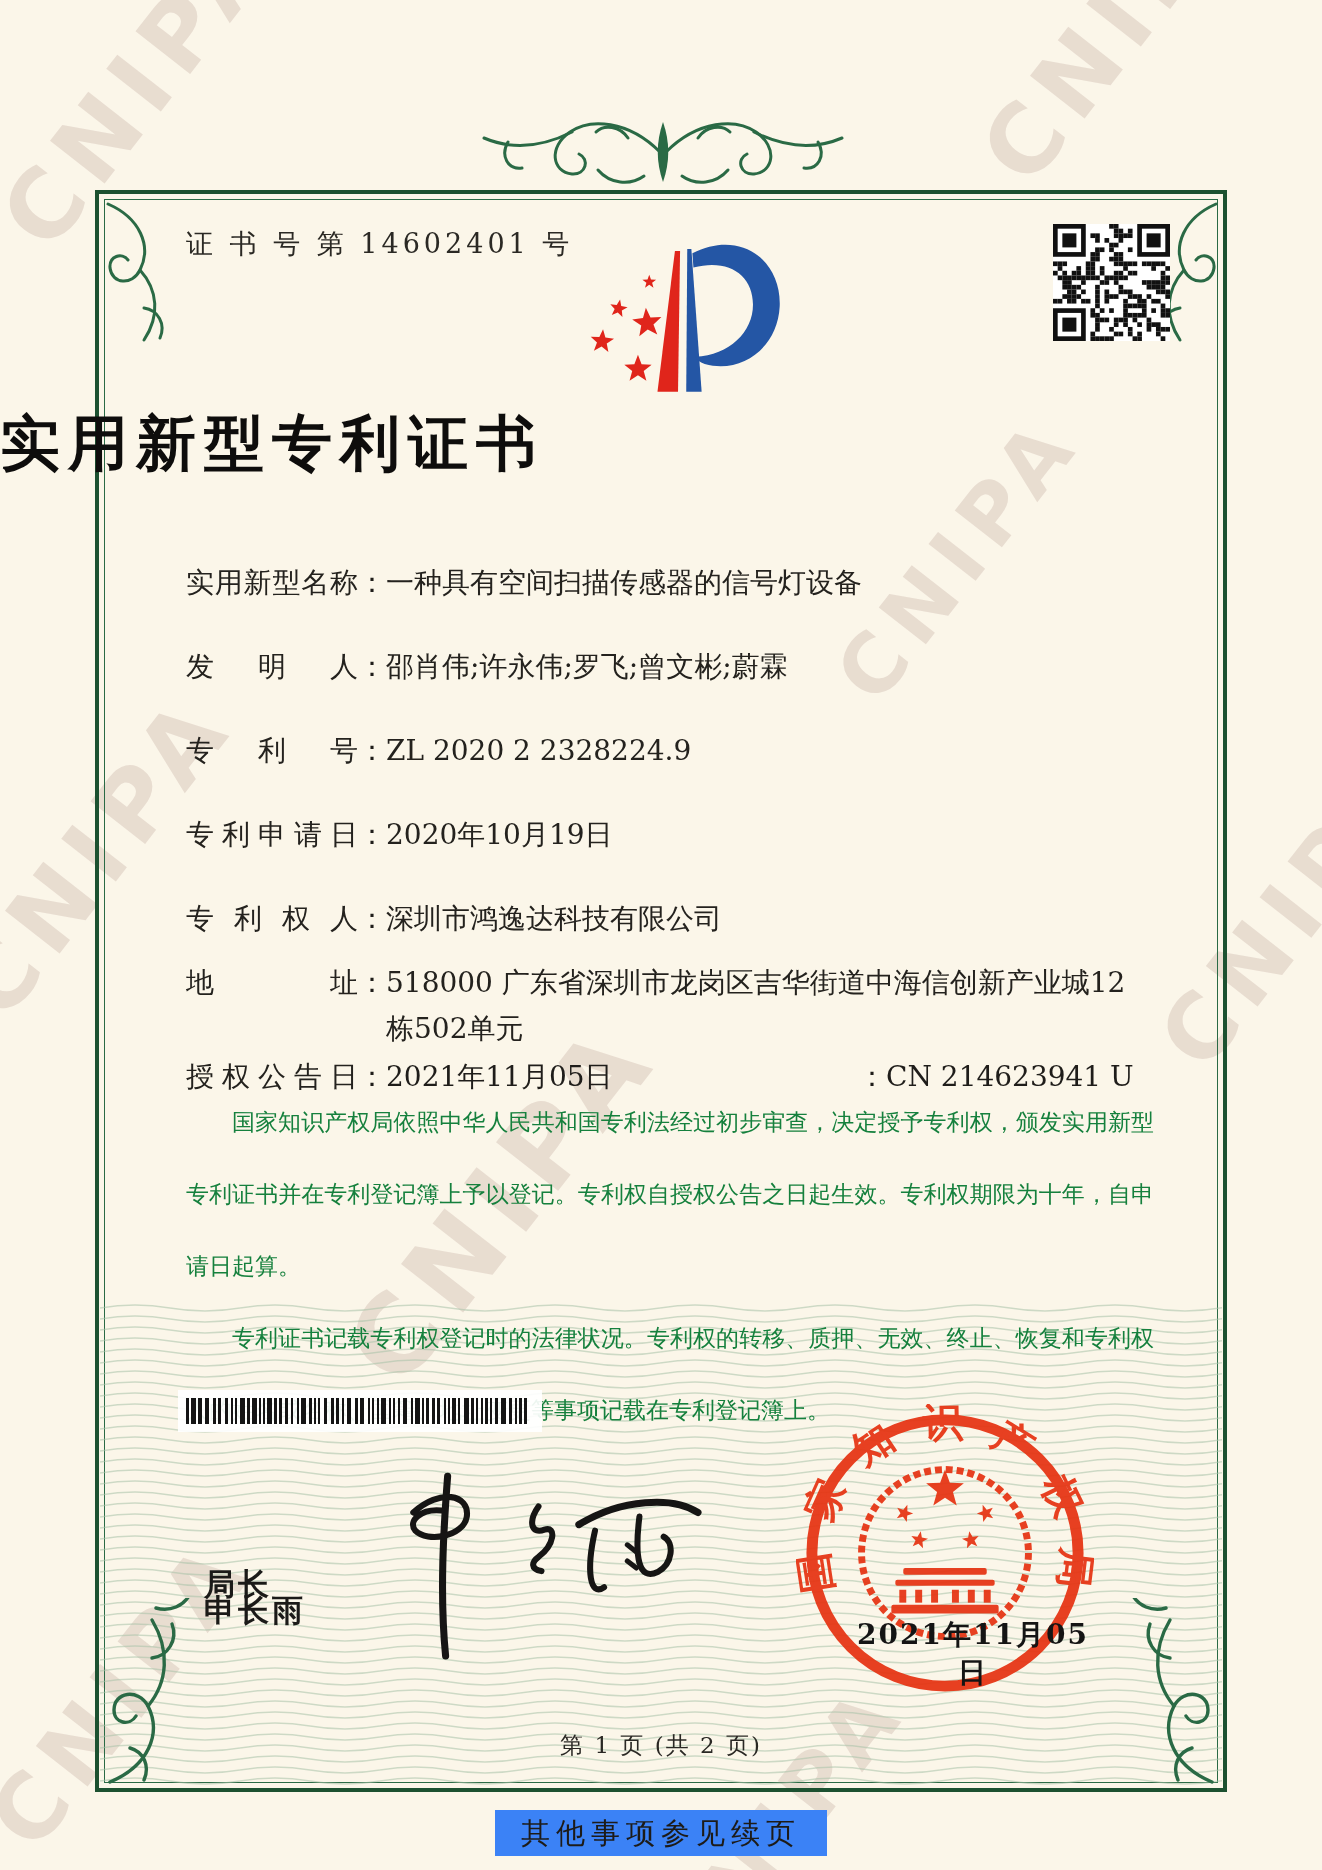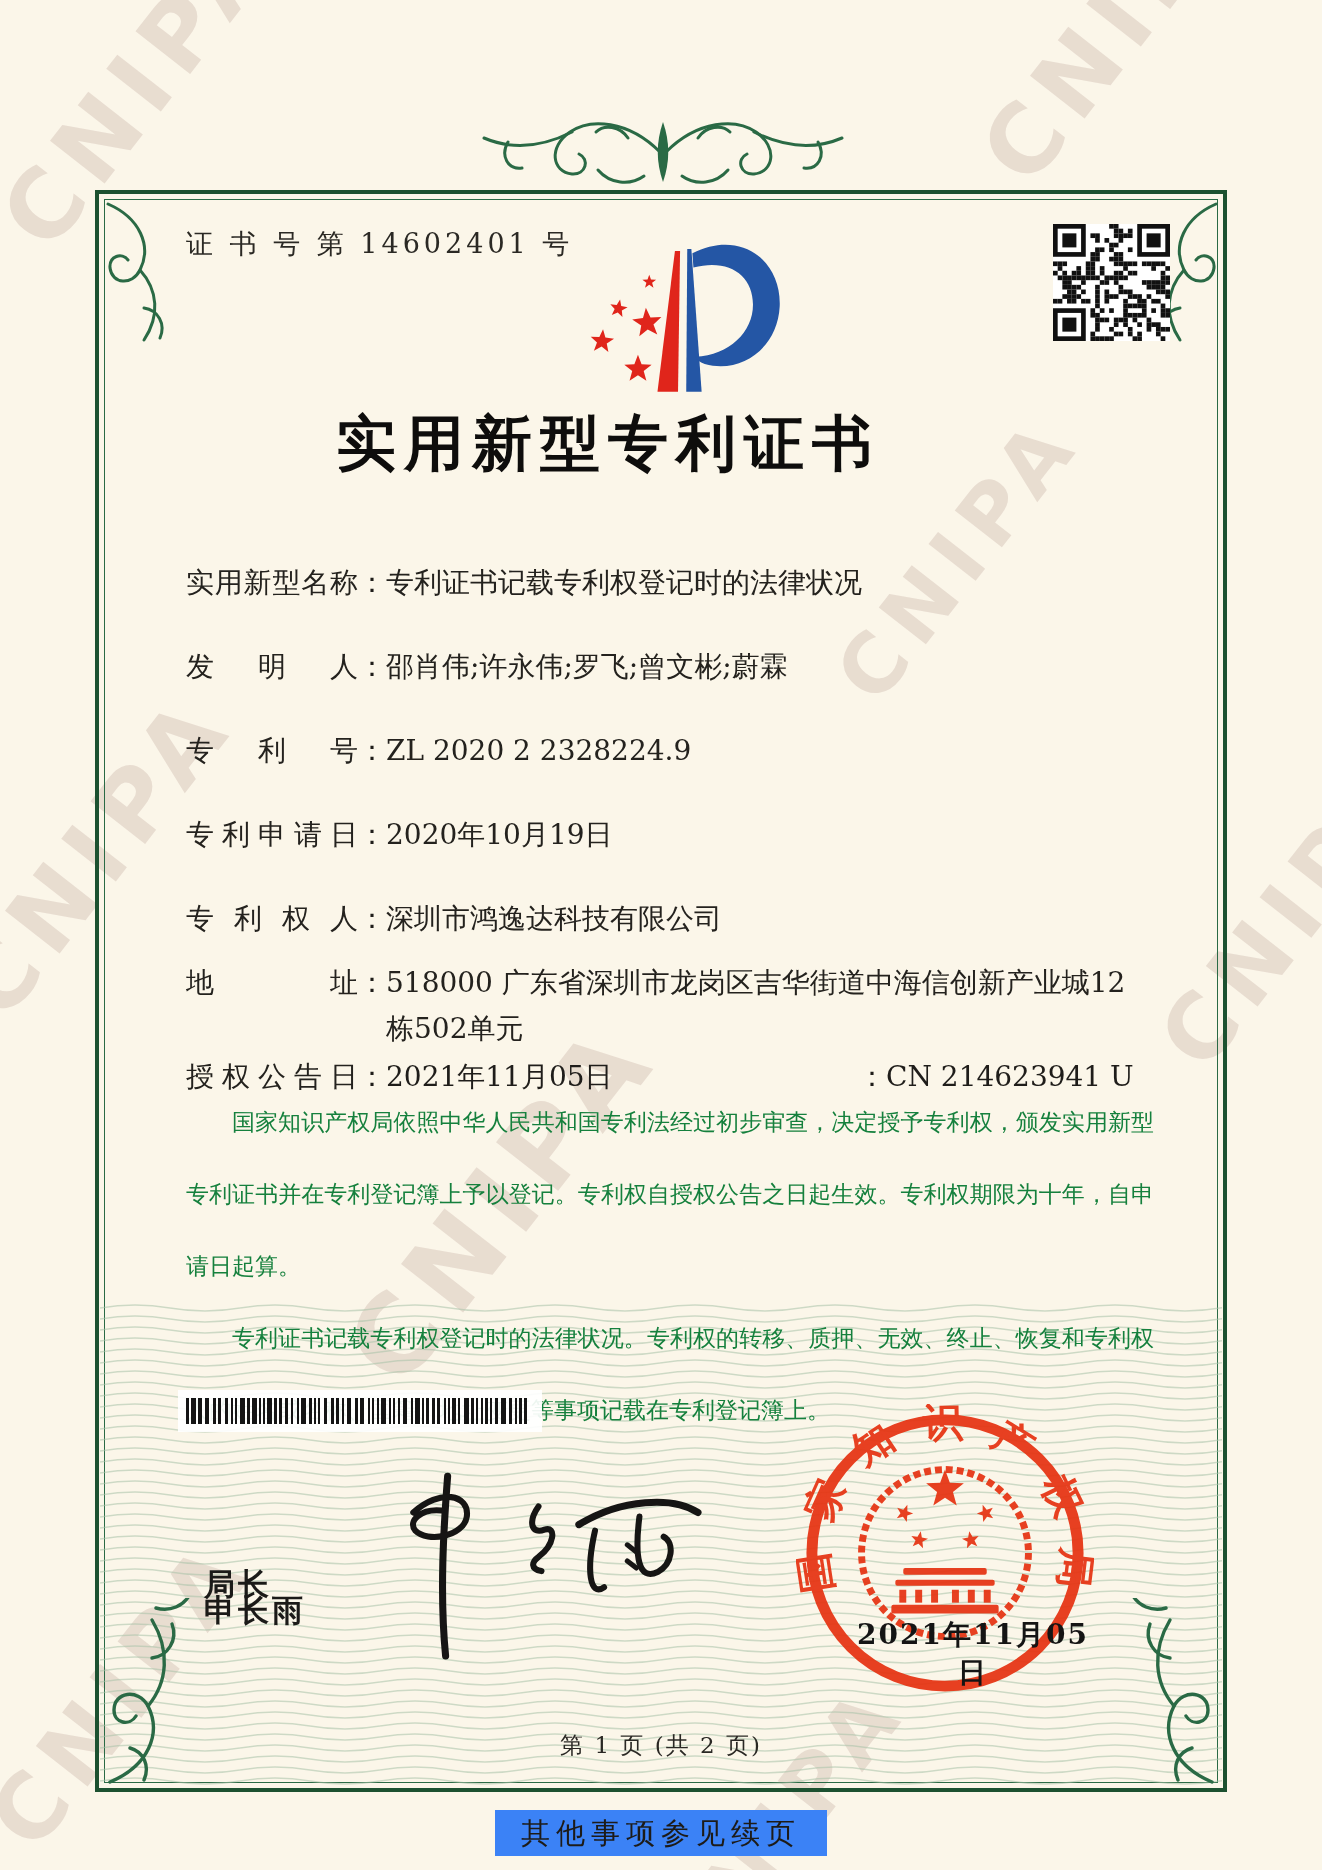--- a/index.html
+++ b/index.html
@@ -21,21 +21,21 @@
     position:absolute;left:95px;top:190px;width:1132px;height:1602px;
     border:4px solid #1c5130;box-sizing:border-box;
   }
   .frame-inner{
     position:absolute;left:5px;top:5px;right:5px;bottom:5px;
     border:1px solid #2a6a45;
   }
   
   .cert-no{position:absolute;left:186px;top:226px;font-size:27px;letter-spacing:4px;color:#2b2924;}
   .title{
-    position:absolute;left:0;top:404px;width:1216px;text-align:center;
+    position:absolute;left:0;top:404px;width:1216px;
     font-size:60px;font-weight:700;letter-spacing:8px;color:#0e0d0c;
   }
   .row{position:absolute;left:186px;width:966px;display:flex;font-size:28px;line-height:46px;}
   .flabel{
     display:inline-block;width:172px;text-align:justify;text-align-last:justify;
     flex:0 0 172px;color:#24221e;
   }
   .fcolon{flex:0 0 auto;}
   .fvalue{flex:1;color:#24221e;}
   .grant-right{position:absolute;left:672px;top:0;display:flex;font-size:28px;}
@@ -368,21 +368,21 @@
             <rect x="4.6" y="87.39999999999999" width="23" height="23" fill="#fff"></rect>
             <rect x="9.2" y="92" width="13.799999999999999" height="13.799999999999999" fill="#111"></rect>
     </g>
 </svg>
 
 <div class="title">实用新型专利证书</div>
 
 <div class="row" style="top:560px;">
   <span class="flabel">实用新型名称</span>
     <span class="fcolon">：</span>
-  <span class="fvalue">专利证书记载专利权登记时的法律状况</span>
+  <span class="fvalue">一种具有空间扫描传感器的信号灯设备</span>
 </div>
 <div class="row" style="top:644px;">
   <span class="flabel">发明人</span>
     <span class="fcolon">：</span>
   <span class="fvalue">邵肖伟;许永伟;罗飞;曾文彬;蔚霖</span>
 </div>
 <div class="row" style="top:728px;">
   <span class="flabel">专利号</span>
     <span class="fcolon">：</span>
   <span class="fvalue">ZL 2020 2 2328224.9</span>

